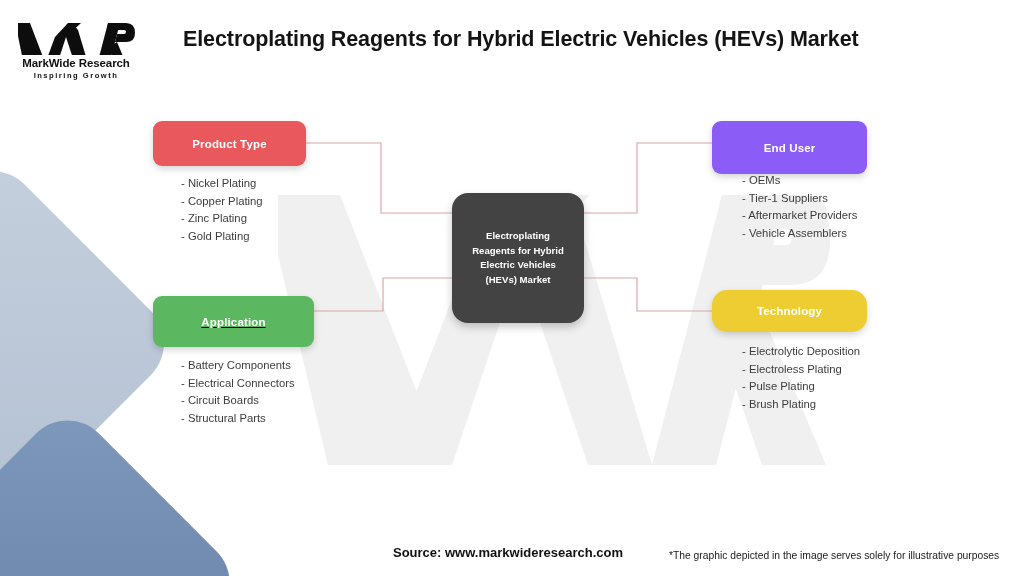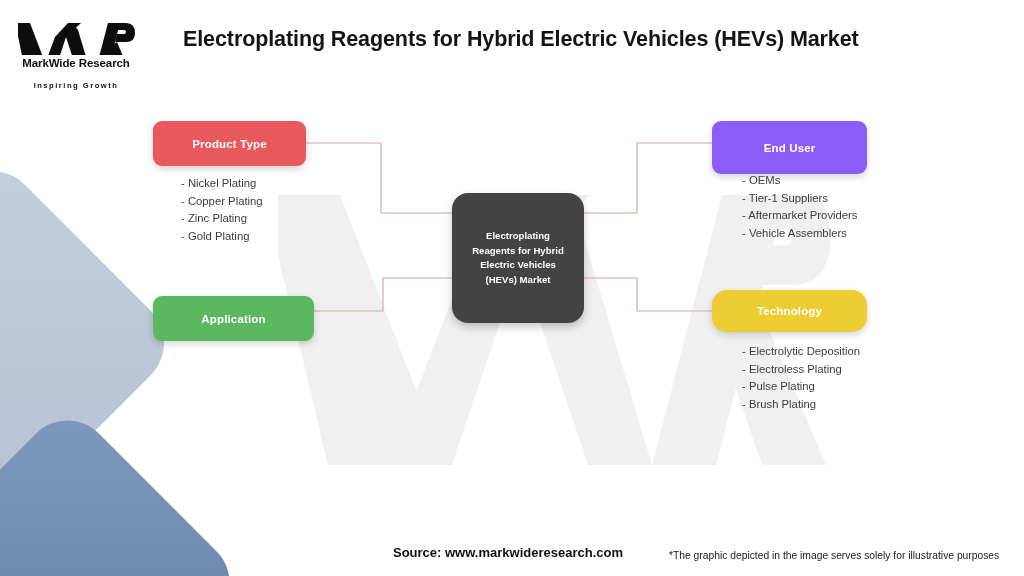--- a/index.html
+++ b/index.html
@@ -75,21 +75,21 @@
     color: #111111;
     letter-spacing: -0.1px;
     margin-top: 2px;
     white-space: nowrap;
   }
   .logo-tag {
     font-size: 7.6px;
     font-weight: bold;
     color: #111111;
     letter-spacing: 1.5px;
-    margin-top: 12px;
+    margin-top: 2px;
     white-space: nowrap;
   }
 
   .page-title {
     position: absolute;
     left: 183px;
     top: 27px;
     font-size: 21.5px;
     font-weight: bold;
     color: #141414;
@@ -118,21 +118,21 @@
   }
   .node-label {
     font-size: 11.5px;
     font-weight: bold;
     color: #ffffff;
     letter-spacing: 0.15px;
     text-align: center;
   }
   .node-product  { left: 153px; top: 121px; width: 153px; height: 45px; }
   .node-enduser  { left: 712px; top: 121px; width: 155px; height: 53px; }
-  .node-app      { left: 153px; top: 296px; width: 161px; height: 45px; }
+  .node-app      { left: 153px; top: 296px; width: 161px; height: 51px; text-decoration: underline; }
   .node-tech     { left: 712px; top: 290px; width: 155px; height: 42px; }
 
   .center-node {
     position: absolute;
     left: 452px;
     top: 193px;
     width: 132px;
     height: 130px;
     background: #434343;
     border-radius: 16px;
@@ -259,20 +259,26 @@
   <div class="item-list list-enduser">
     <div>- OEMs</div>
     <div>- Tier-1 Suppliers</div>
     <div>- Aftermarket Providers</div>
     <div>- Vehicle Assemblers</div>
   </div>
 
   <div class="node node-app" style="background: rgb(92, 184, 96);">
     <span class="node-label">Application</span>
   </div>
+  <div class="item-list list-app">
+    <div>- Battery Components</div>
+    <div>- Electrical Connectors</div>
+    <div>- Circuit Boards</div>
+    <div>- Structural Parts</div>
+  </div>
 
   <div class="node node-tech" style="background: rgb(237, 205, 50); border-radius: 15px;">
     <span class="node-label">Technology</span>
   </div>
   <div class="item-list list-tech">
     <div>- Electrolytic Deposition</div>
     <div>- Electroless Plating</div>
     <div>- Pulse Plating</div>
     <div>- Brush Plating</div>
   </div>

